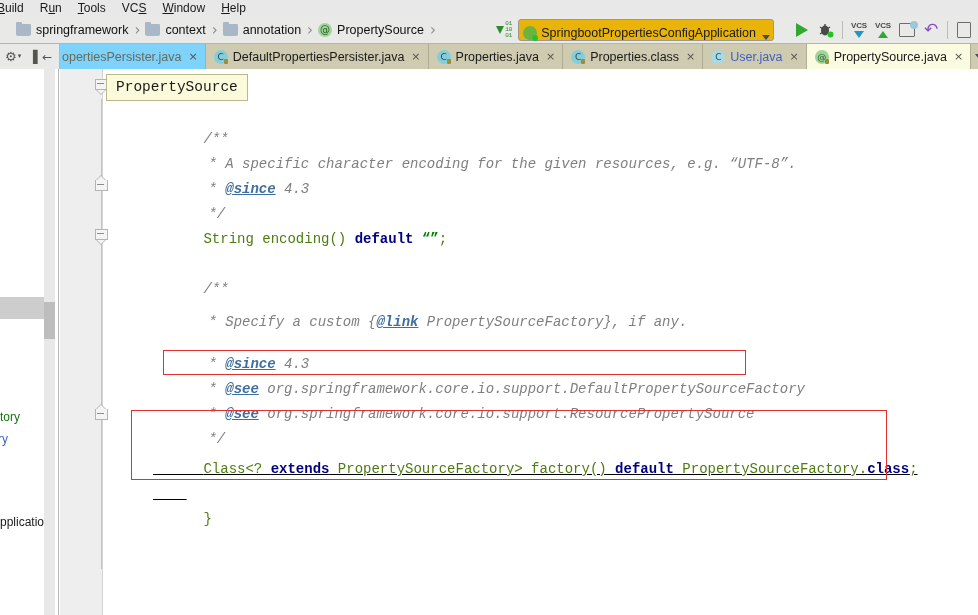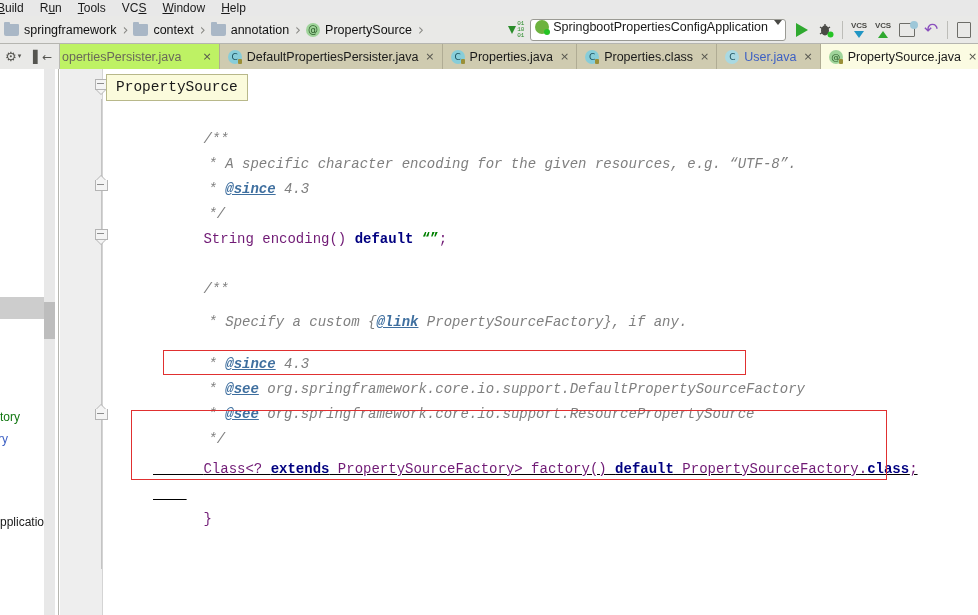--- a/index.html
+++ b/index.html
@@ -48,21 +48,21 @@
     background: #e9e9e7;
     border-bottom: 1px solid #b5b5b0;
     box-sizing: border-box;
     display: flex;
     align-items: center;
   }
   #breadcrumbs {
     display: flex;
     align-items: center;
     height: 28px;
-    padding-left: 4px;
+    padding-left: 16px;
   }
   .crumb {
     display: flex;
     align-items: center;
     height: 28px;
     font-size: 12.5px;
     color: #101010;
     white-space: nowrap;
   }
   .crumb-ico {
@@ -116,27 +116,27 @@
     margin: 0 1px;
     position: relative;
   }
   .tb-sep {
     width: 1px; height: 18px;
     background: #bdbdb8;
     margin: 0 4px;
   }
   #run-config {
     display: flex;
-    align-items: flex-start;
+    align-items: flex-end;
     height: 20px;
     border: 1px solid #9a9a94;
     border-radius: 3px;
-    background: #ffffff;
+    background: #eab308;
     padding: 0 3px 0 4px;
-    margin: 0 4px 0 2px;
+    margin: 0 16px 0 2px;
   }
   #run-config .rc-label {
     font-size: 12.5px;
     color: #1a1a1a;
     white-space: nowrap;
     padding: 0 6px 0 4px;
   }
   .spring-ico {
     width: 14px; height: 14px;
     border-radius: 50%;
@@ -261,21 +261,21 @@
     white-space: nowrap;
     font-size: 12.5px;
     color: #1a1a1a;
     background: #cfcbb0;
     flex: none;
     box-sizing: border-box;
   }
   .tab.active {
     background: #fbfbe2;
   }
-  .tab.inactive-grey { background: #bef264; gap: 14px; }
+  .tab.inactive-grey { background: #7dd3fc; }
   .tab .ficon {
     width: 14px; height: 14px;
     border-radius: 50%;
     margin-right: 5px;
     font-size: 9px;
     line-height: 14px;
     text-align: center;
     color: #1a4f5c;
     flex: none;
     font-family: "DejaVu Sans", sans-serif;
@@ -460,21 +460,21 @@
     white-space: pre;
     font-family: "Liberation Mono", monospace;
     font-size: 14px;
     color: #000000;
   }
   .cmt { color: #7f7f7f; font-style: italic; }
   .cmt-tag { color: #3f6f9f; font-weight: bold; font-style: italic; text-decoration: underline; }
   .kw { color: #000080; font-weight: bold; }
   .str { color: #008000; font-weight: bold; }
   .hl-green { background: #d7f0d0; }
-  .plain { color: #701a75; }
+  .plain { color: #4d7c0f; }
 
   
   #ps-tooltip {
     position: absolute;
     top: 74px; left: 106px;
     padding: 3px 9px 4px 9px;
     background: #fbfbdc;
     border: 1px solid #b8b88a;
     font-family: "Liberation Mono", monospace;
     font-size: 14.5px;

